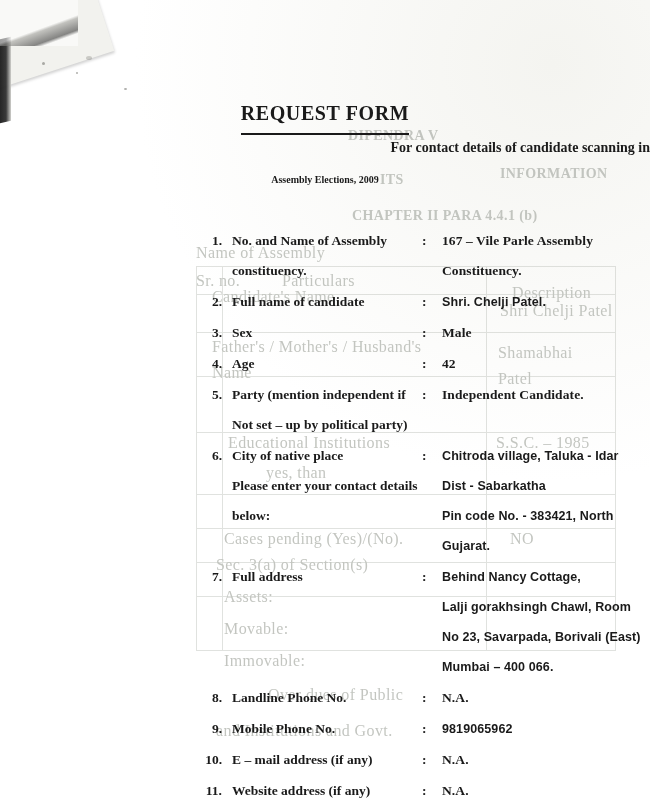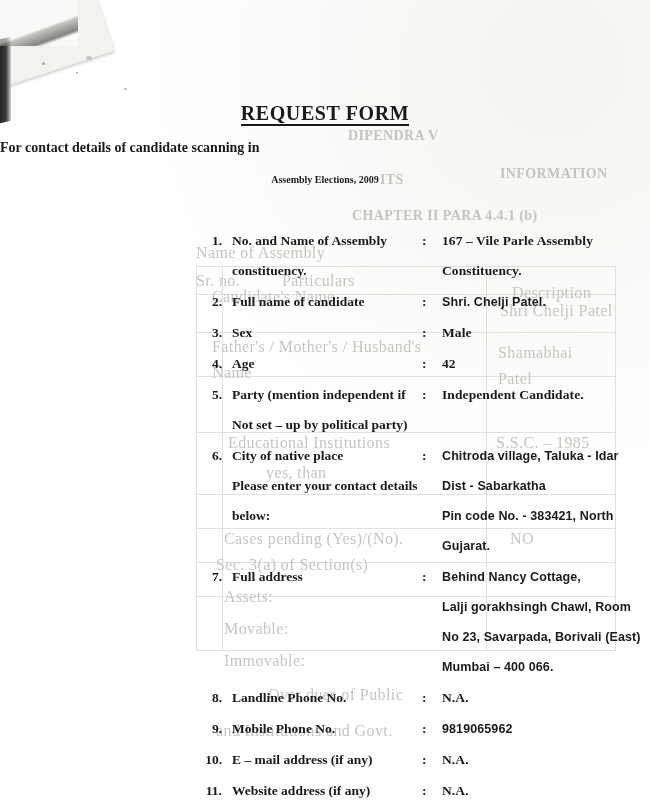--- a/index.html
+++ b/index.html
@@ -103,28 +103,28 @@
     left: 0;
     right: 0;
     top: 102px;
     text-align: center;
     font-size: 20px;
     font-weight: bold;
     letter-spacing: 0.6px;
   }
   .doc-title span.u {
     border-bottom: 2px solid #1a1a1a;
-    padding-bottom: 0;
+    padding-bottom: 9px;
   }
   .subtitle-1 {
     position: absolute;
     left: 0;
     right: 0;
     top: 140px;
-    text-align: left;
+    text-align: right;
     font-size: 14px;
     font-weight: bold;
   }
   .subtitle-2 {
     position: absolute;
     left: 0;
     right: 0;
     top: 174px;
     text-align: center;
     font-size: 10px;

